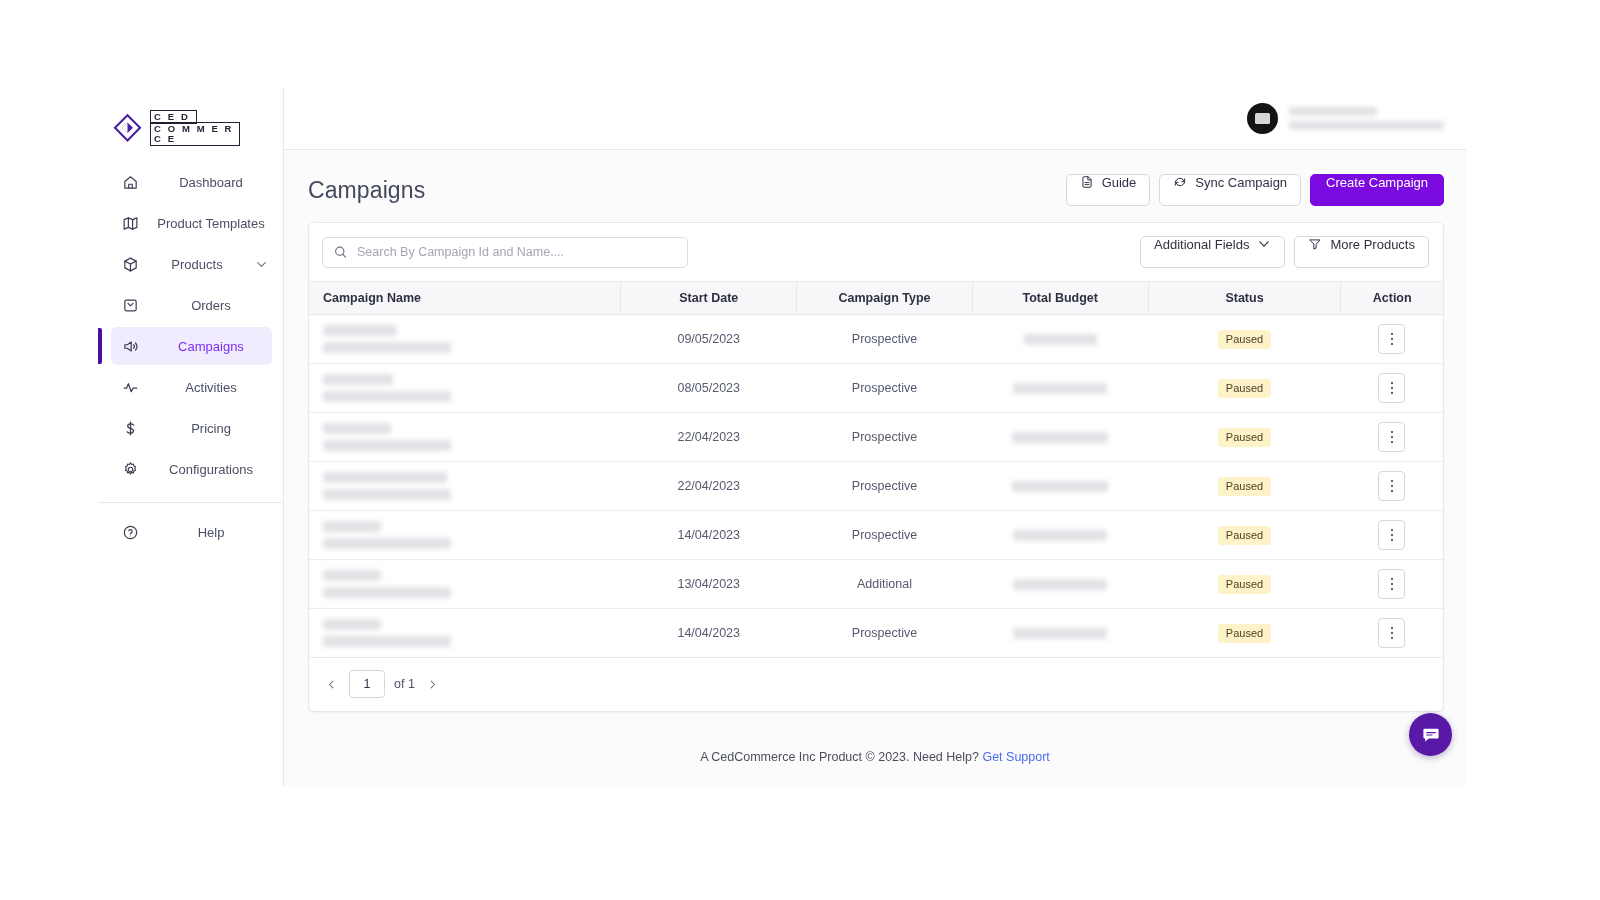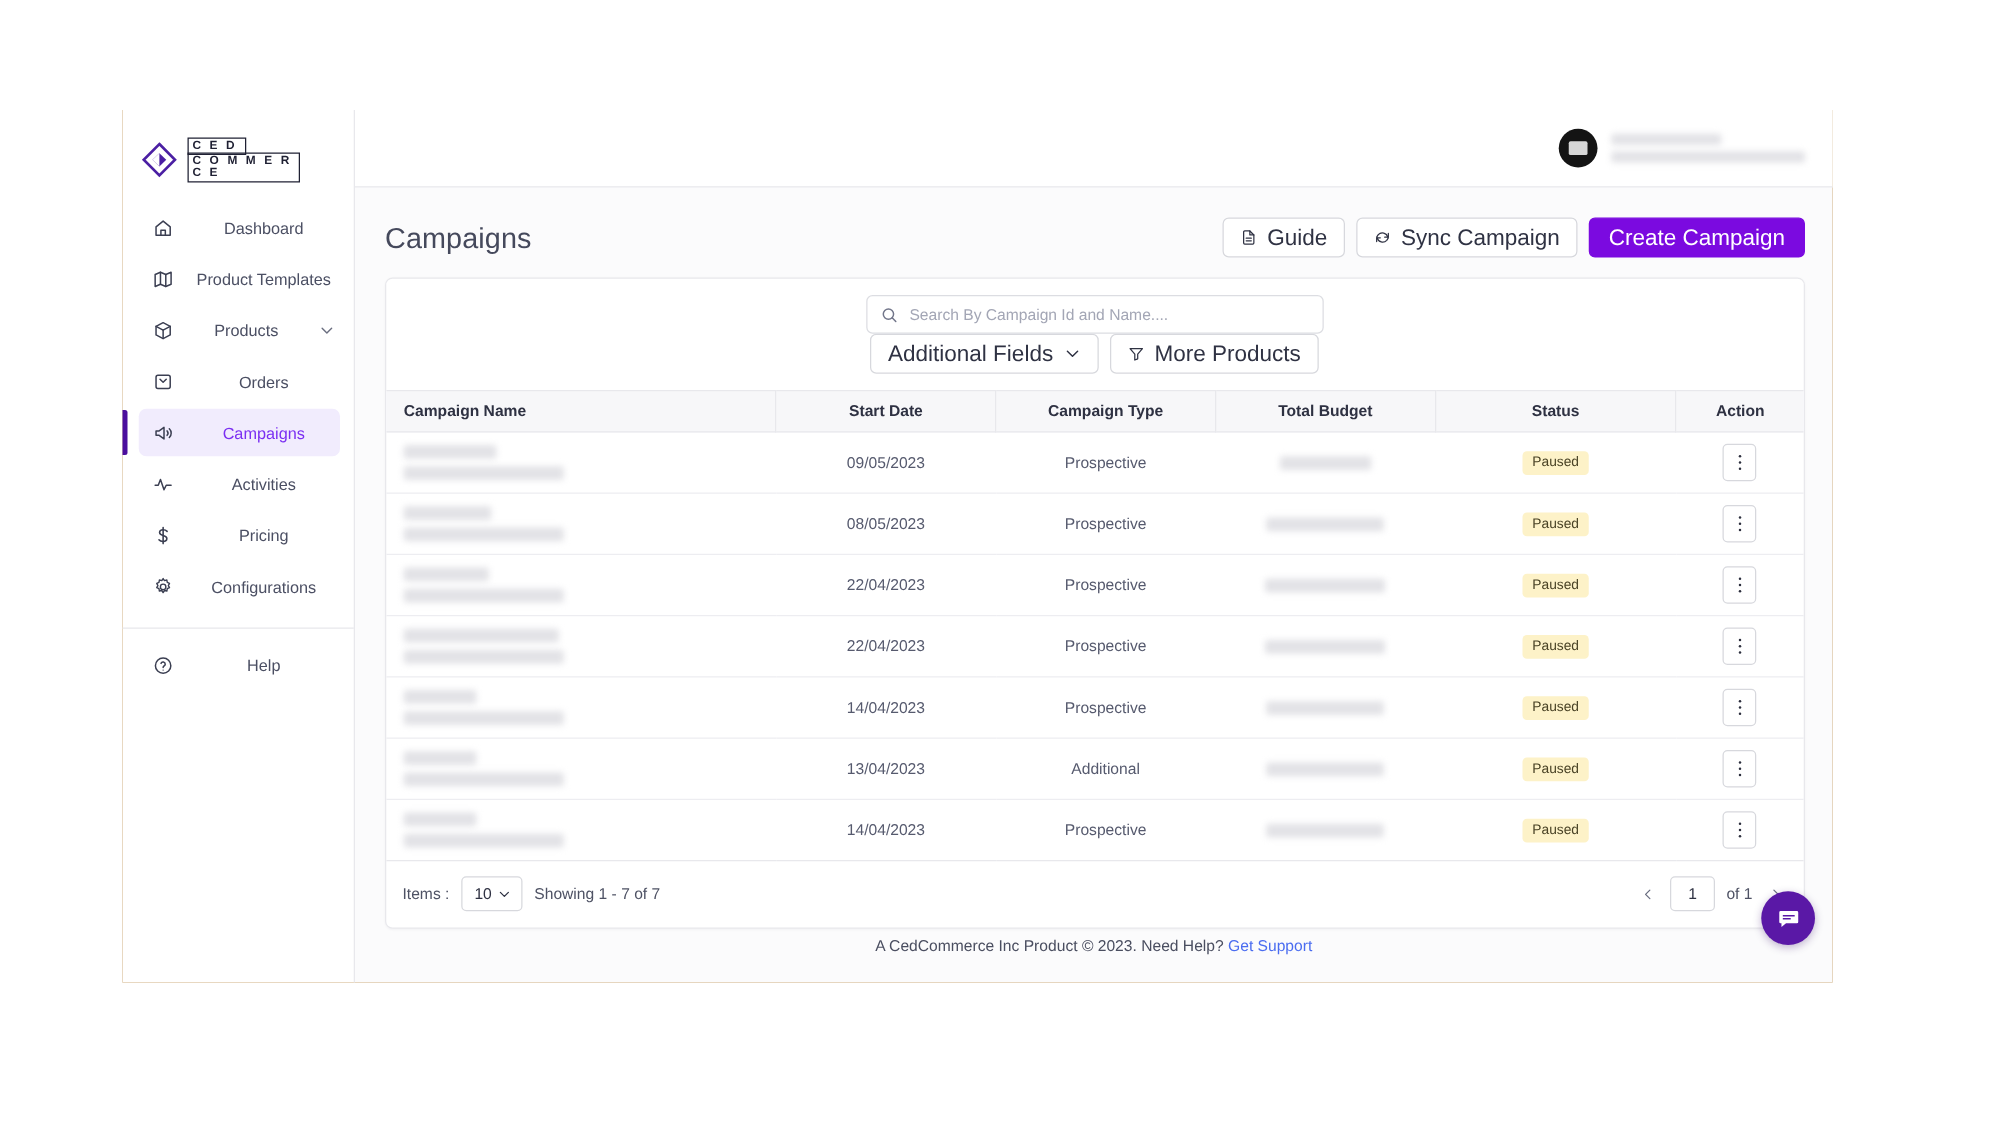--- a/index.html
+++ b/index.html
@@ -12,21 +12,21 @@
     overflow: hidden;
   }
 
   #app {
     position: absolute;
     left: 98px;
     top: 88px;
     width: 1368px;
     height: 698px;
     display: flex;
-    background: #a16207;
+    background: #22c55e;
   }
 
   
   .sidebar {
     width: 186px;
     flex: 0 0 186px;
     background: #ffffff;
     border-right: 1px solid #e8e8ec;
     padding-top: 0;
     position: relative;
@@ -147,26 +147,26 @@
   .page-title {
     font-size: 23px;
     color: #45495c;
     font-weight: 400;
     letter-spacing: 0.1px;
   }
   .head-actions { display: flex; align-items: center; gap: 9px; }
 
   .btn {
     display: inline-flex;
-    align-items: center;
+    align-items: flex-start;
     gap: 8px;
     height: 32px;
     padding: 0 13px;
     border-radius: 5px;
-    font-size: 18px;
+    font-size: 13px;
     cursor: pointer;
     white-space: nowrap;
     border: 1px solid #d7d8dd;
     background: #ffffff;
     color: #2f3243;
   }
   .btn svg { width: 14px; height: 14px; display: block; }
   .btn.primary {
     background: #7b0ae0;
     border-color: #7b0ae0;
@@ -183,21 +183,20 @@
     border-radius: 6px;
     box-shadow: 0 1px 2px rgba(20,20,40,0.04);
     overflow: hidden;
   }
 
   .toolbar {
     display: flex;
     align-items: center;
     justify-content: space-between;
     padding: 13px 14px 13px 13px;
-    flex-direction: column;
   }
   .search-wrap {
     position: relative;
     width: 366px;
   }
   .search-wrap svg.s-ic {
     position: absolute;
     left: 11px; top: 50%; transform: translateY(-50%);
     width: 15px; height: 15px; color: #72768a;
     pointer-events: none;
@@ -708,30 +707,20 @@
               <td><span class="kebab">
                   <i></i>
                   <i></i>
                   <i></i>
                 </span></td>
             </tr>
           </tbody>
       </table>
 
       <div class="pager">
-        <div class="pager-left">
-          <span class="items-label">Items :</span>
-          <span class="sel-box">
-            <span>10</span>
-            <svg viewBox="0 0 24 24" fill="none" stroke="currentColor" stroke-width="2.2" stroke-linecap="round" stroke-linejoin="round">
-                <path d="M5 8.5 L12 15.5 L19 8.5"></path>
-              </svg>
-          </span>
-          <span class="showing">Showing 1 - 7 of 7</span>
-        </div>
         <div class="pager-right">
           <span class="pg-arrow">
             <svg viewBox="0 0 24 24" fill="none" stroke="currentColor" stroke-width="2.2" stroke-linecap="round" stroke-linejoin="round">
                 <path d="M15 4.5 L7.5 12 L15 19.5"></path>
               </svg>
           </span>
           <input class="pg-input" type="text" value="1" style="">
           <span class="pg-of">of  1</span>
           <span class="pg-arrow">
             <svg viewBox="0 0 24 24" fill="none" stroke="currentColor" stroke-width="2.2" stroke-linecap="round" stroke-linejoin="round">

